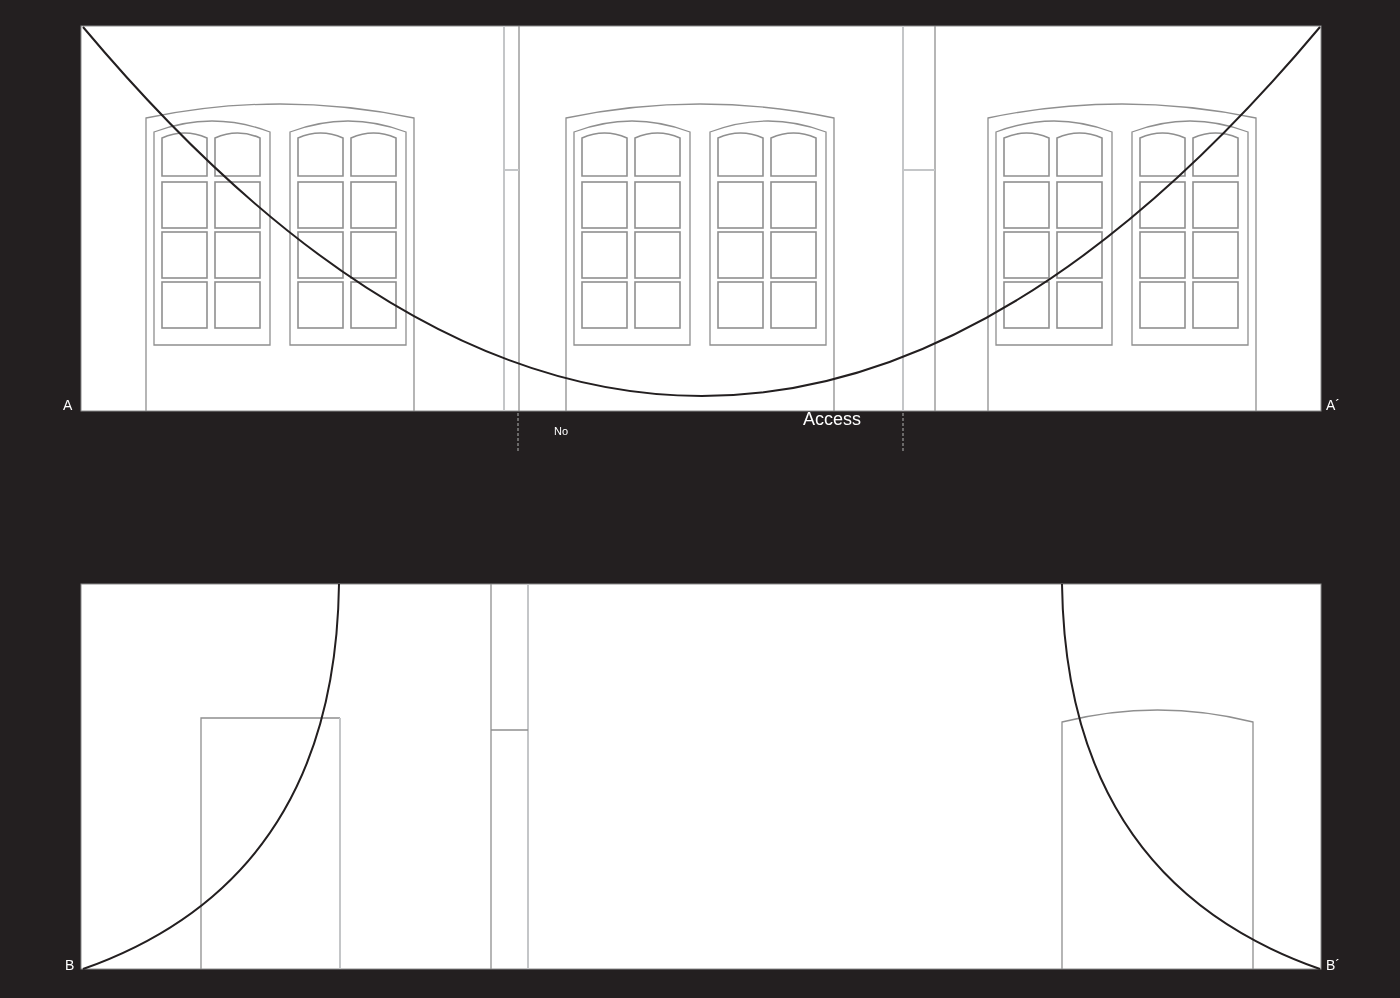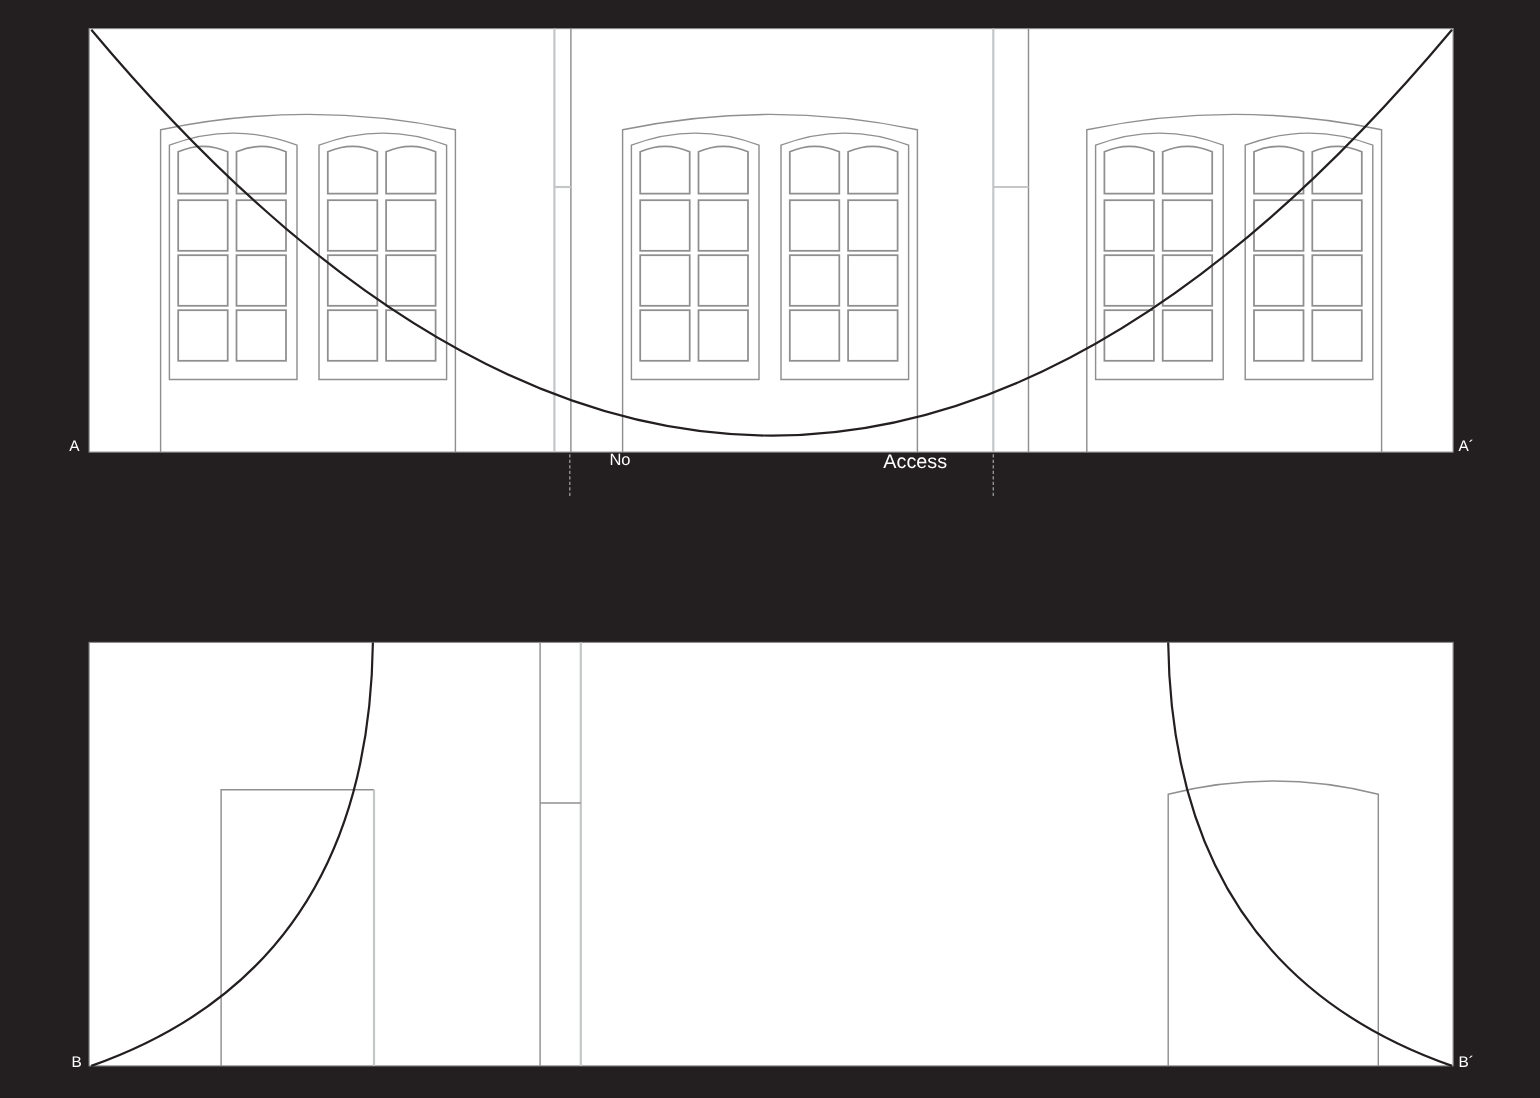--- a/index.html
+++ b/index.html
@@ -113,16 +113,16 @@
       <line x1="528" y1="584" x2="528" y2="969" class="light"></line>
       <line x1="491" y1="730" x2="528" y2="730" class="thin"></line>
       <path d="M 1062 969 L 1062 722 Q 1157.5 698 1253 722 L 1253 969" class="thin"></path>
       <path d="M 83 969 Q 335 880 339 584" class="curve"></path>
       <path d="M 1062 584 Q 1066 880 1320 969" class="curve"></path>
     </g>
 </svg>
 
 <span class="label" style="left:63px; top:398px;">A</span>
 <span class="label" style="left:1326px; top:398px;">A´</span>
-<span class="label" style="left:554px; top:412px; font-size:15px;">No</span>
+<span class="label" style="left:554px; top:424px; font-size:11px;">No</span>
 <span class="label" style="left:803px; top:412px; font-size:18px;">Access</span>
 <span class="label" style="left:65px; top:958px;">B</span>
 <span class="label" style="left:1326px; top:958px;">B´</span>
 
 </body></html>

